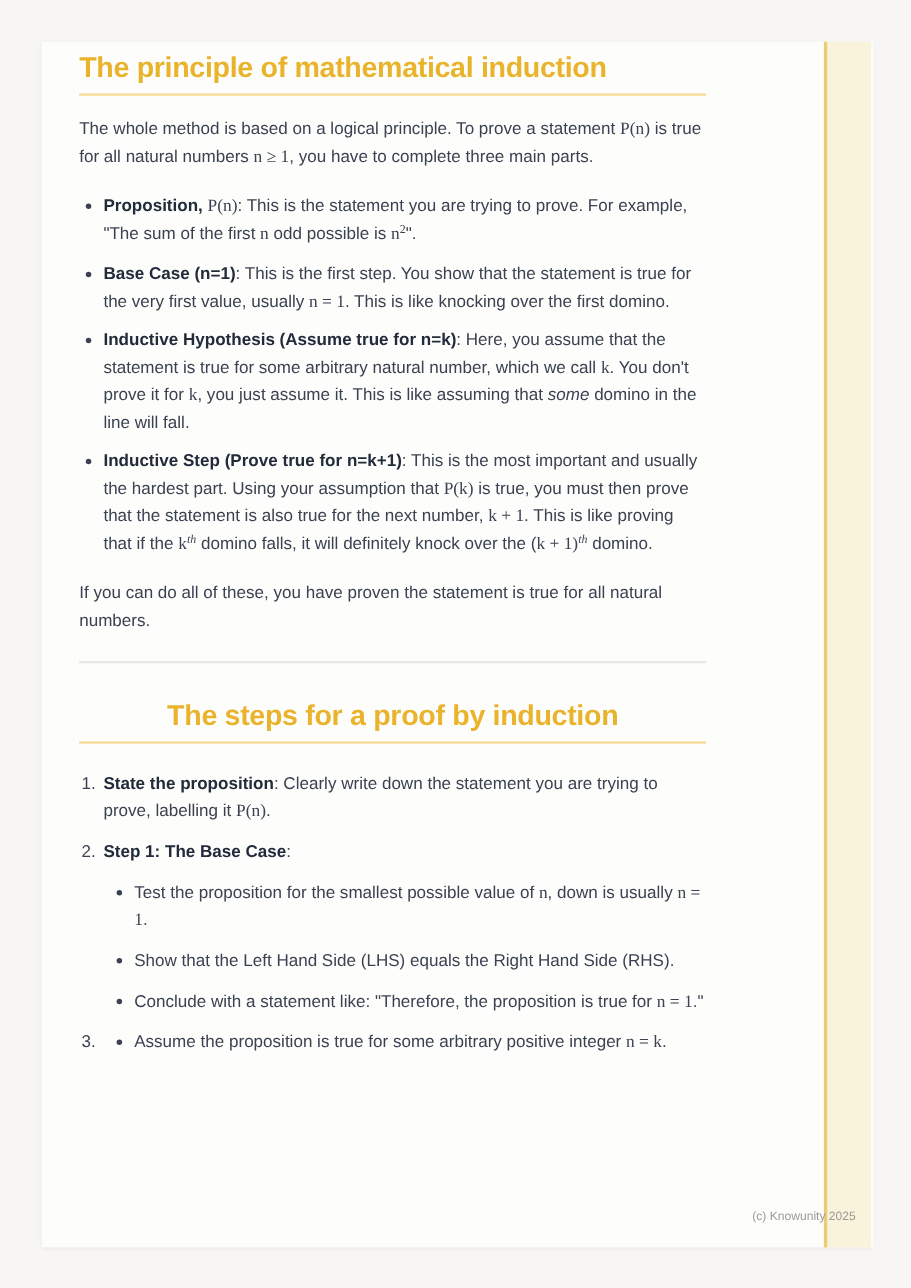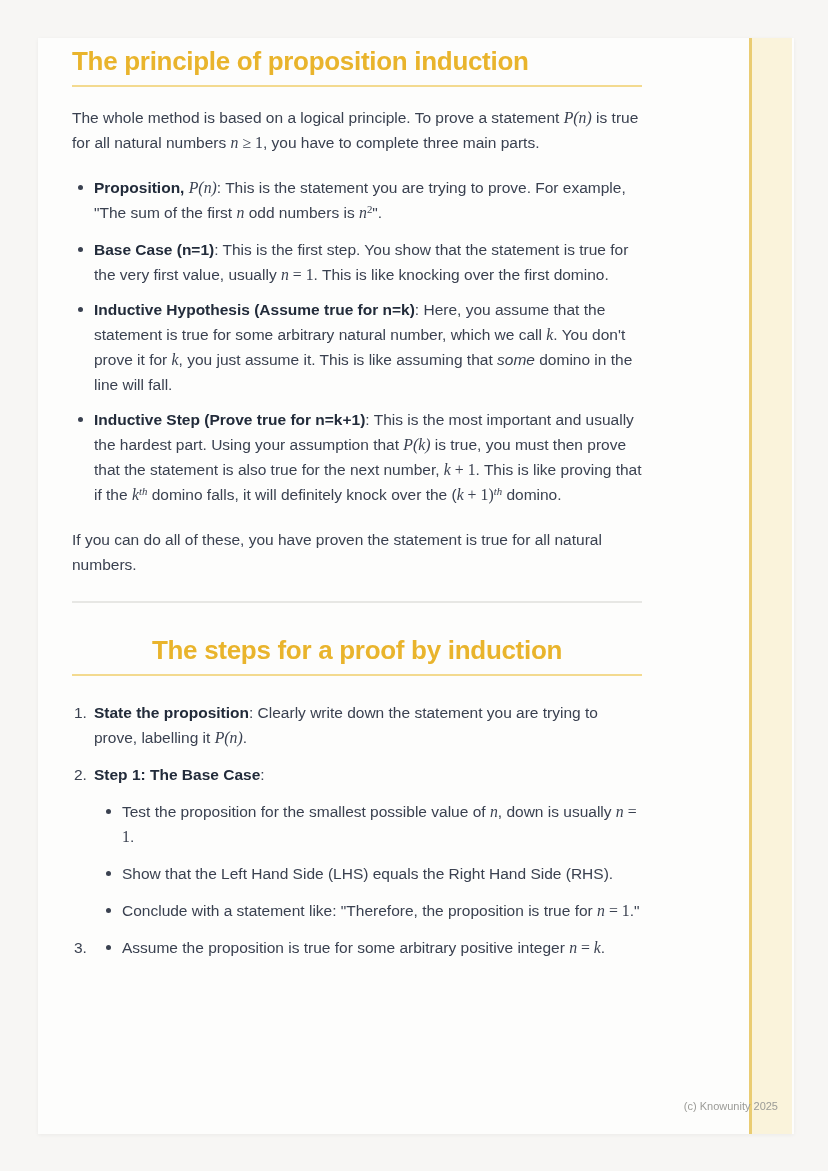--- a/index.html
+++ b/index.html
@@ -48,21 +48,21 @@
     background: var(--body-text, #3A4150);
   }
   hr.divider { border: none; border-top: 2px solid var(--divider-gray, #E7E7E4); margin-top: 24px; }
   ol.steps { list-style: none; margin-top: 24px; }
   ol.steps > li { position: relative; padding-left: 22px; margin-bottom: 12px; }
   .step-marker { position: absolute; left: 2px; top: 0; }
   ul.sub { list-style: none; margin-top: 6px; }
   ul.sub > li { position: relative; padding-left: 28px; margin-top: 12px; }
   ul.sub .dot { left: 12px; }
   .seg-b { font-weight: 700; color: var(--bold-text, #222B3A); margin-top: 24px; }
-  .seg-m { font-family: "Liberation Serif", "DejaVu Serif", serif; font-style: italic; font-size: 1.02em; }
+  .seg-m { font-family: "Liberation Serif", "DejaVu Serif", serif; font-size: 1.02em; }
   .seg-mr { font-family: "Liberation Serif", "DejaVu Serif", serif; font-size: 1.02em; }
   .seg-i { font-style: italic; }
   .seg-sup, .seg-supi {
     font-family: "Liberation Serif", "DejaVu Serif", serif;
     font-size: 0.7em; position: relative; top: -0.45em;
   }
   .seg-supi { font-style: italic; text-align: center; }
   .watermark {
     position: absolute; right: 16px; bottom: 22px;
     font-size: 11px; color: var(--watermark-gray, #9B9B97);
@@ -71,26 +71,26 @@
 </style>
 </head>
 <body>
 
 <div class="card">
   <div class="margin-strip"></div>
 
   <div class="content">
 
     <section>
-      <h1 class="section-title">The principle of proposition induction</h1>
+      <h1 class="section-title">The principle of mathematical induction</h1>
       <p class="para"><span>The whole method is based on a logical principle. To prove a statement </span><span class="seg-m">P(n)</span><span> is true for all natural numbers </span><span class="seg-m">n</span><span class="seg-mr"> ≥ 1</span><span>, you have to complete three main parts.</span></p>
       <ul class="bullets">
         <li>
           <span class="dot"></span>
-          <div><span class="seg-b">Proposition, </span><span class="seg-m">P(n)</span><span>: This is the statement you are trying to prove. For example, "The sum of the first </span><span class="seg-m">n</span><span> odd numbers is </span><span class="seg-m">n</span><span class="seg-sup">2</span><span>".</span></div>
+          <div><span class="seg-b">Proposition, </span><span class="seg-m">P(n)</span><span>: This is the statement you are trying to prove. For example, "The sum of the first </span><span class="seg-m">n</span><span> odd possible is </span><span class="seg-m">n</span><span class="seg-sup">2</span><span>".</span></div>
         </li>
         <li>
           <span class="dot"></span>
           <div><span class="seg-b">Base Case (n=1)</span><span>: This is the first step. You show that the statement is true for the very first value, usually </span><span class="seg-m">n</span><span class="seg-mr"> = 1</span><span>. This is like knocking over the first domino.</span></div>
         </li>
         <li>
           <span class="dot"></span>
           <div><span class="seg-b">Inductive Hypothesis (Assume true for n=k)</span><span>: Here, you assume that the statement is true for some arbitrary natural number, which we call </span><span class="seg-m">k</span><span>. You don't prove it for </span><span class="seg-m">k</span><span>, you just assume it. This is like assuming that </span><span class="seg-i">some</span><span> domino in the line will fall.</span></div>
         </li>
         <li>

